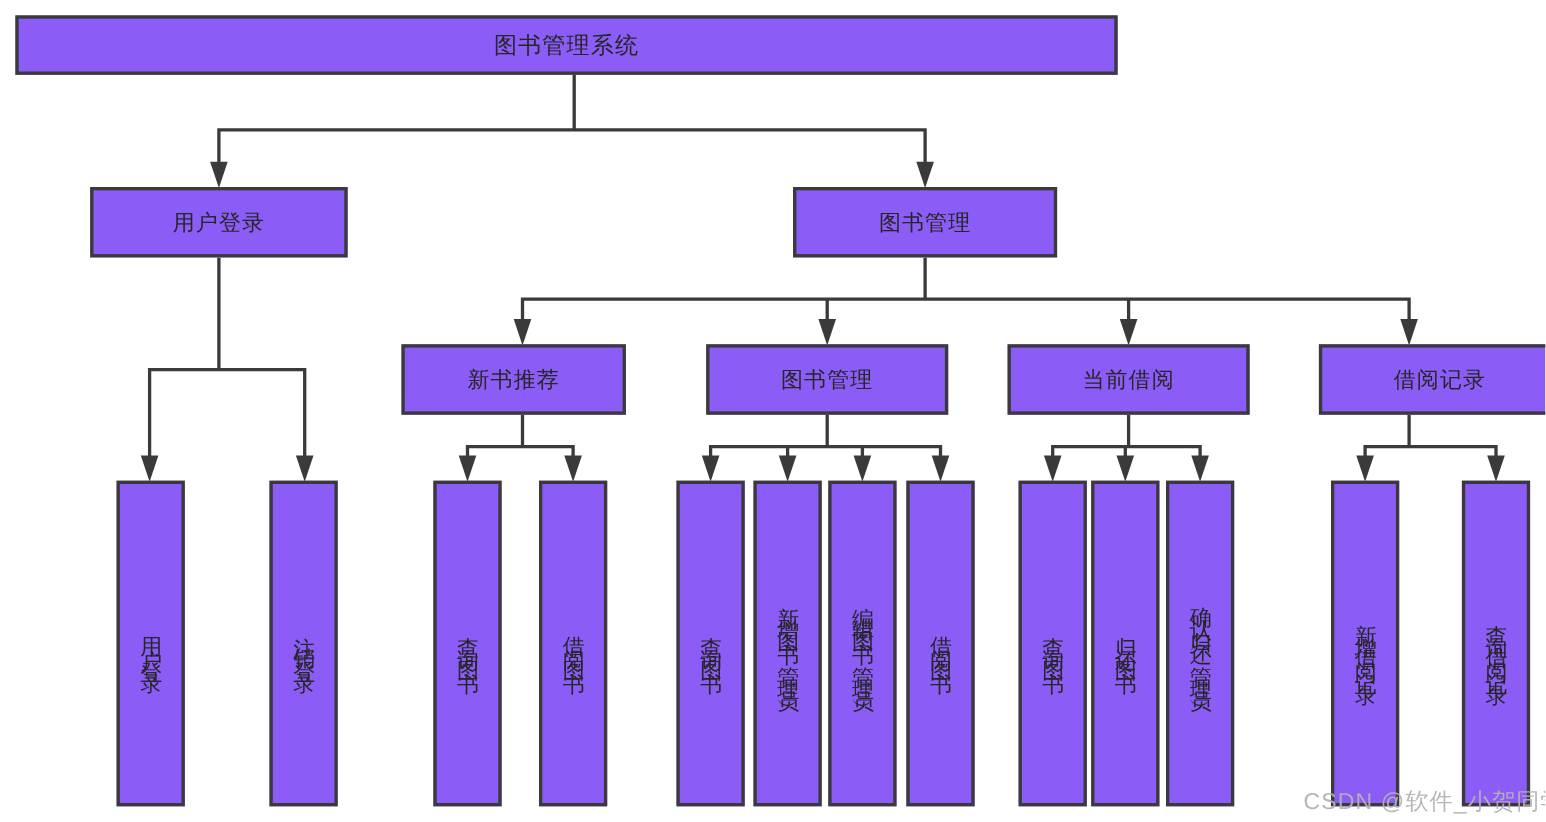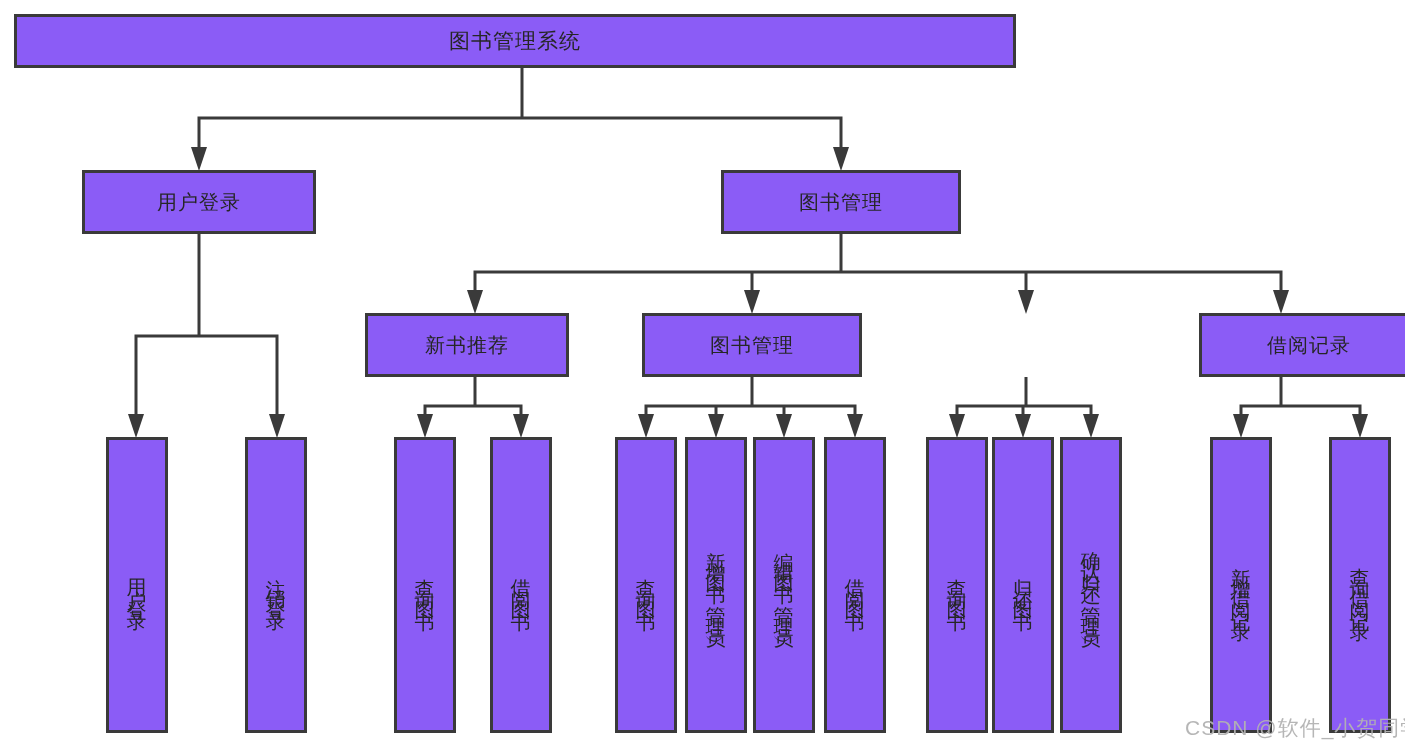--- a/index.html
+++ b/index.html
@@ -103,20 +103,23 @@
   <div class="node" style="left:721px; top:170px; width:240px; height:64px;">
     <span>图书管理</span>
   </div>
 
   <div class="node" style="left:365px; top:313px; width:204px; height:64px;">
     <span>新书推荐</span>
   </div>
   <div class="node" style="left:642px; top:313px; width:220px; height:64px;">
     <span>图书管理</span>
   </div>
+  <div class="node" style="left:916px; top:313px; width:220px; height:64px;">
+    <span>当前借阅</span>
+  </div>
   <div class="node" style="left:1171px; top:313px; width:220px; height:64px;margin-left:28px;">
     <span>借阅记录</span>
   </div>
 
   <div class="node vnode" style="left:106px; top:437px; width:62px; height:296px;">
     <span class="vlabel">用户登录</span>
   </div>
   <div class="node vnode" style="left:245px; top:437px; width:62px; height:296px;">
     <span class="vlabel">注销登录</span>
   </div>

